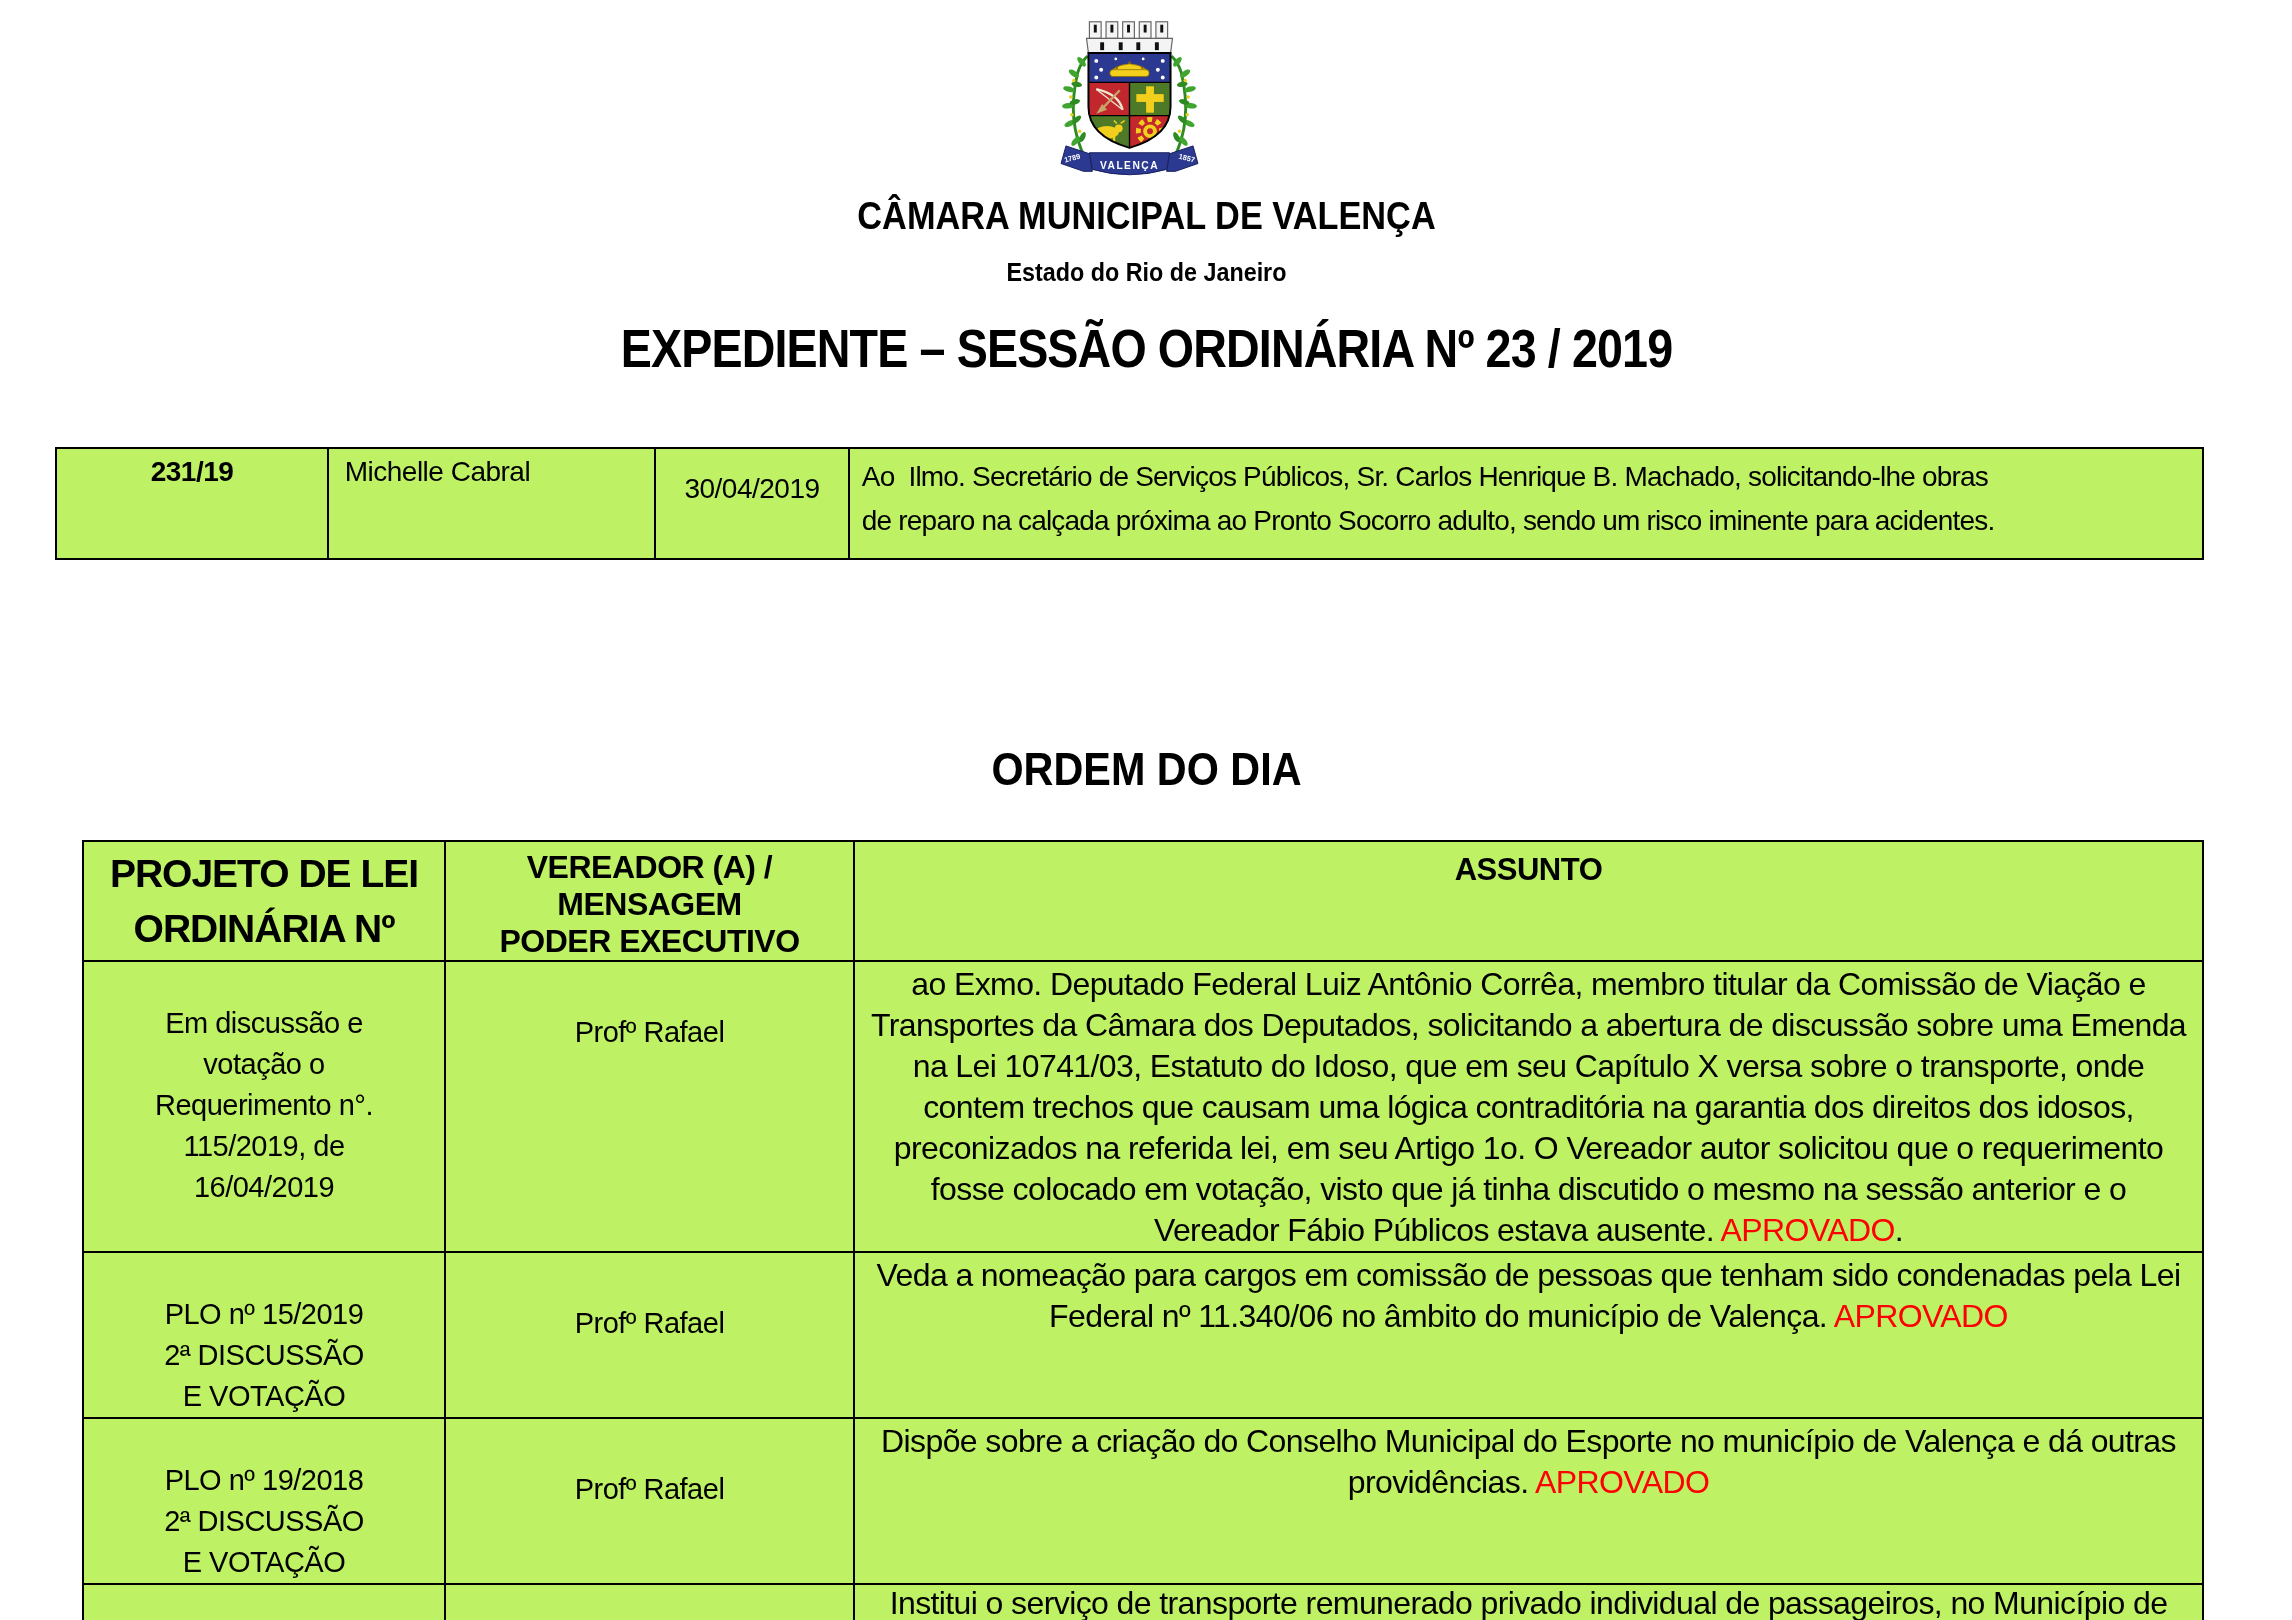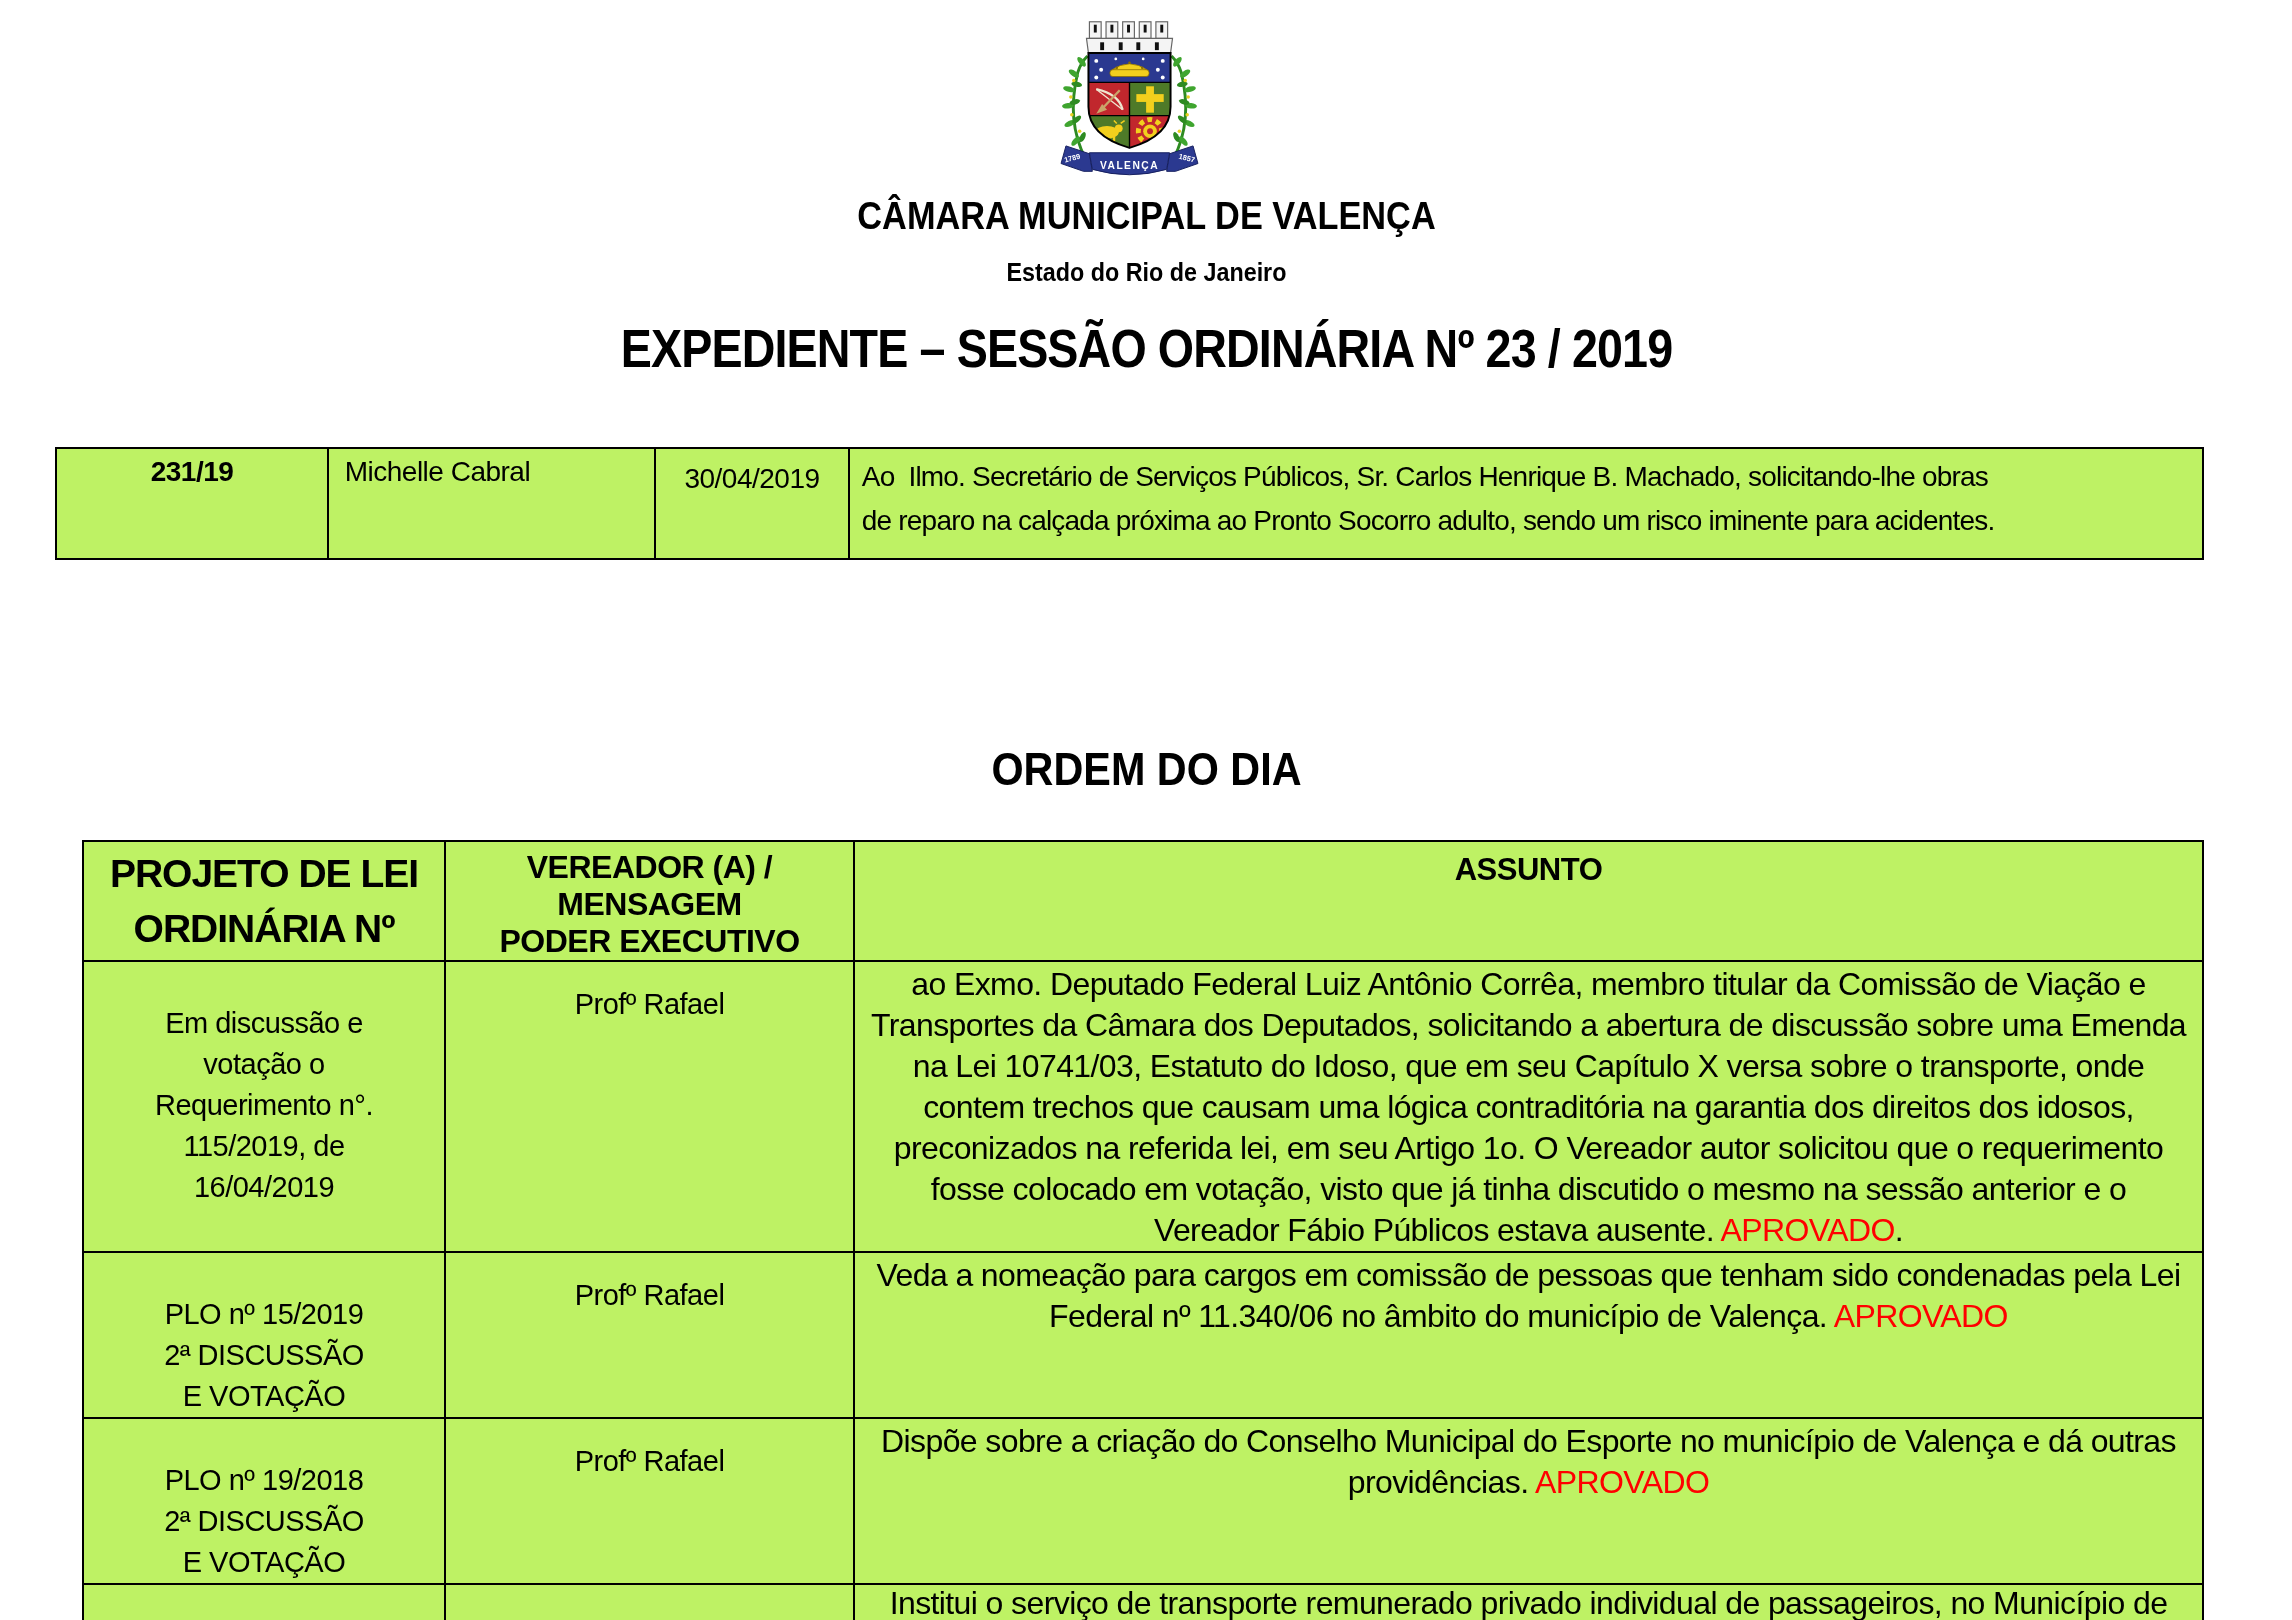--- a/index.html
+++ b/index.html
@@ -18,37 +18,37 @@
   .ordem-heading{top:743px;font-size:47px;line-height:51px;}
 
   table{border-collapse:collapse;table-layout:fixed;background:#bef264;}
   td,th{border:2.9px solid #000;vertical-align:top;overflow:hidden;padding:0;}
 
   .t1{position:absolute;left:55px;top:447px;width:2147px;}
   .t1 tr{height:111px;}
   .t1 td{font-size:28px;letter-spacing:-0.5px;}
   .t1 .num{text-align:center;font-weight:bold;padding-top:6.9px;}
   .t1 .aut{padding:6.9px 0 0 15.7px;}
-  .t1 .dat{text-align:center;padding-top:14px;}
+  .t1 .dat{text-align:center;padding-top:24px;}
   .t1 .asn{padding:5.9px 11.8px 0 11.8px;letter-spacing:-0.8px;}
   .t1 .asn .ln{line-height:44px;}
 
   .t2{position:absolute;left:82px;top:840px;width:2119px;}
   .t2 .hdr{height:116px;}
   .t2 .r1{height:285px;}
   .t2 .r2{height:149px;}
   .t2 .r3{height:147px;}
   .t2 .r4{height:35px;}
   .t2 th{text-align:center;font-weight:bold;margin-left:22px;}
   .t2 .h1{font-size:39px;line-height:55px;padding-top:3.9px;letter-spacing:-1px;}
   .t2 .h2{font-size:32px;line-height:37px;padding-top:6.9px;letter-spacing:-0.5px;}
   .t2 .h3{font-size:31px;line-height:47px;padding-top:4px;letter-spacing:-0.5px;}
   .t2 .c1{text-align:center;font-size:29px;letter-spacing:-0.5px;padding-top:41px;}
   .t2 .c1 .ln{line-height:41px;}
-  .t2 .c2{text-align:center;font-size:29px;letter-spacing:-0.5px;padding-top:22px;}
+  .t2 .c2{text-align:center;font-size:29px;letter-spacing:-0.5px;padding-top:50px;}
   .t2 .c2 .ln{line-height:41px;}
   .t2 .c3{text-align:center;font-size:32px;letter-spacing:-0.6px;padding:2px 5.9px 0 5.9px;}
   .t2 .c3 .ln{line-height:41px;}
   .t2 .r4 .c3{padding-top:2px;}
   .t2 .r4 .ln{line-height:33px;}
 
   .ln{white-space:pre;}
 
   .crest{position:absolute;left:1056px;top:11.8px;width:147px;height:174px;}
   .crest text{font-family:"Liberation Sans",sans-serif;font-weight:bold;fill:#fff;}

